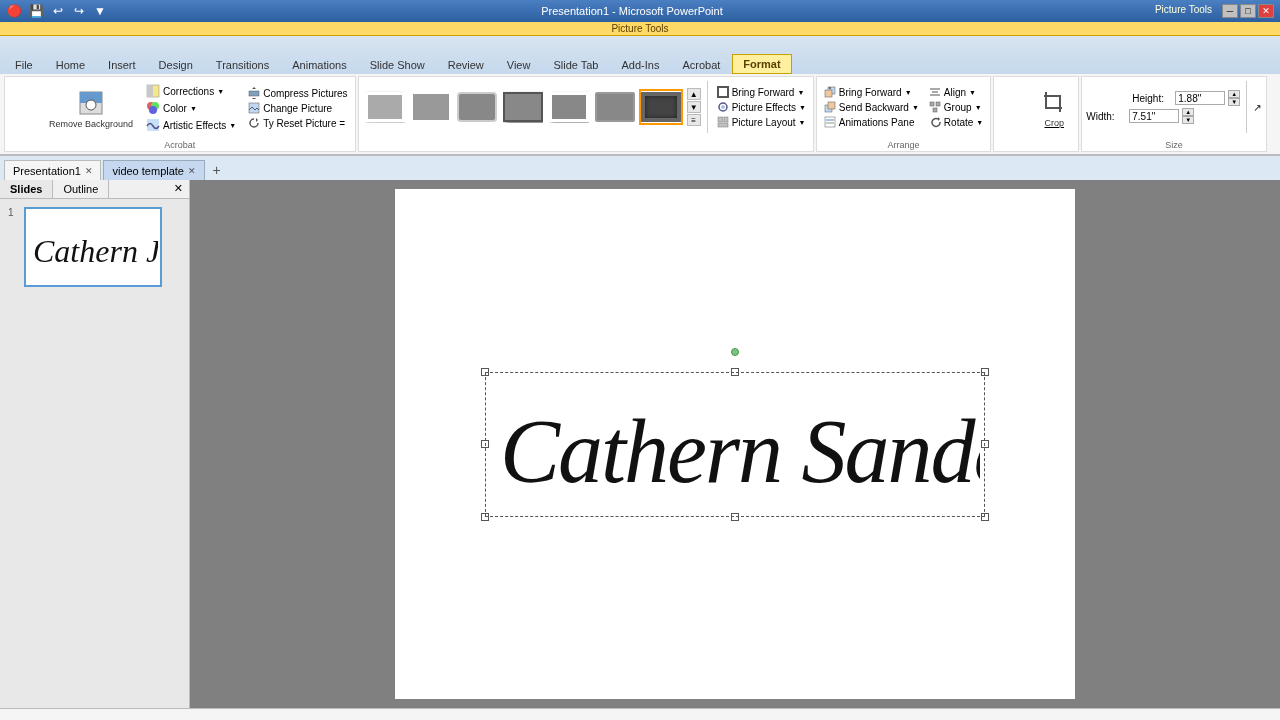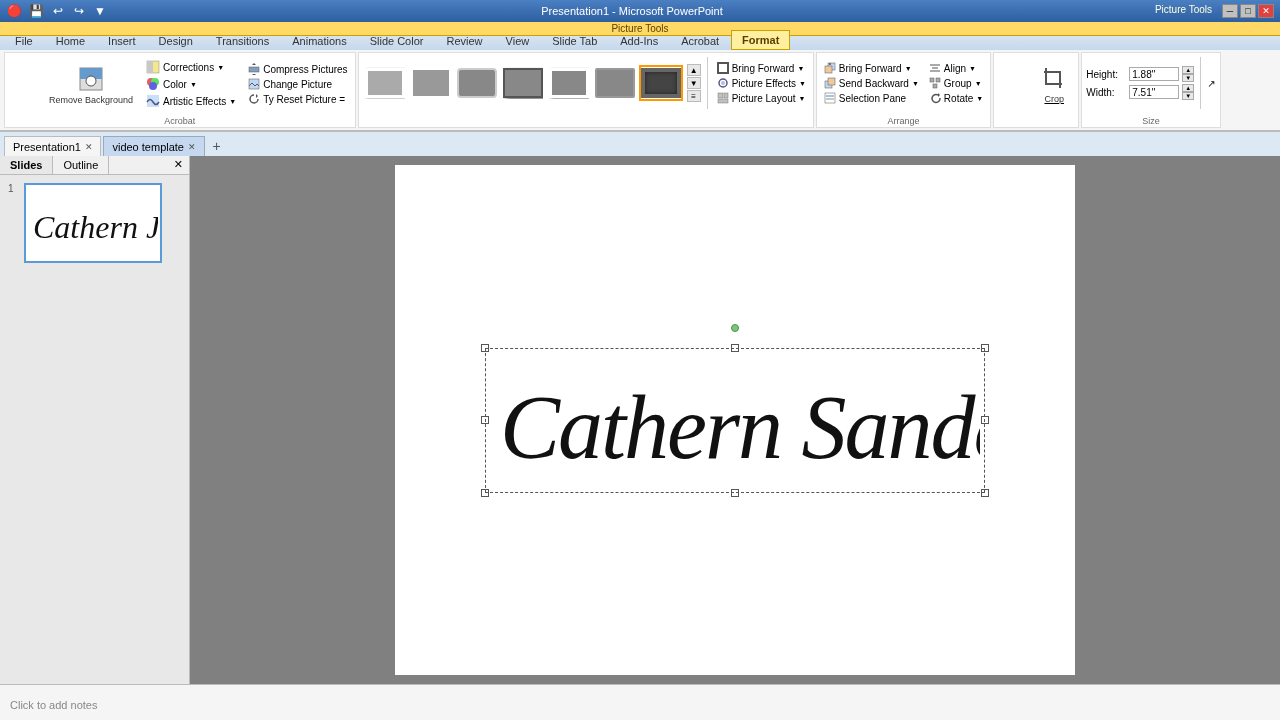--- a/index.html
+++ b/index.html
@@ -26,21 +26,21 @@
       display: flex; align-items: center; justify-content: center;
       cursor: pointer;
       color: #000;
     }
     .title-btn.close { background: #e04040; color: white; }
 
     
     .ribbon-tabs {
       display: flex;
       background: linear-gradient(to bottom, #d8e4f0, #c5d8ed);
-      height: 14px;
+      height: 38px;
       align-items: flex-end;
       padding-left: 4px;
       gap: 1px;
     }
     .ribbon-tab {
       padding: 2px 10px;
       font-size: 11px;
       cursor: pointer;
       border: 1px solid transparent;
       border-bottom: none;
@@ -403,21 +403,21 @@
   <span>Picture Tools</span>
 </div>
 
 <div class="ribbon-tabs">
   <div class="ribbon-tab">File</div>
   <div class="ribbon-tab">Home</div>
   <div class="ribbon-tab">Insert</div>
   <div class="ribbon-tab">Design</div>
   <div class="ribbon-tab">Transitions</div>
   <div class="ribbon-tab">Animations</div>
-  <div class="ribbon-tab">Slide Color</div>
+  <div class="ribbon-tab">Slide Show</div>
   <div class="ribbon-tab">Review</div>
   <div class="ribbon-tab">View</div>
   <div class="ribbon-tab">Slide Tab</div>
   <div class="ribbon-tab">Add-Ins</div>
   <div class="ribbon-tab">Acrobat</div>
   <div class="ribbon-tab contextual active">Format</div>
 </div>
 
 <div class="ribbon-content">
 
@@ -567,21 +567,21 @@
             </svg>
           <span>Send Backward</span>
           <span style="font-size:7px;">▼</span>
         </div>
         <div class="ribbon-btn-small">
           <svg width="12" height="12" viewBox="0 0 12 12">
               <rect x="1" y="1" width="10" height="10" fill="none" stroke="#555" stroke-width="0.5"></rect>
               <rect x="2" y="3" width="8" height="2" fill="#aac0e8"></rect>
               <rect x="2" y="6" width="8" height="2" fill="#c0d0c0"></rect>
             </svg>
-          <span>Selection Pane</span>
+          <span>Animations Pane</span>
         </div>
       </div>
       <div class="ribbon-col">
         <div class="ribbon-btn-small">
           <svg width="12" height="12" viewBox="0 0 12 12">
               <line x1="1" y1="3" x2="11" y2="3" stroke="#555" stroke-width="1"></line>
               <line x1="3" y1="6" x2="9" y2="6" stroke="#555" stroke-width="1"></line>
               <line x1="1" y1="9" x2="11" y2="9" stroke="#555" stroke-width="1"></line>
             </svg>
           <span>Align</span>
@@ -621,21 +621,21 @@
         <div class="btn-label">Crop</div>
       </div>
     </div>
     <div class="ribbon-group-label"></div>
   </div>
 
   <div class="ribbon-group" style="min-width:120px;">
     <div class="ribbon-group-content" style="padding-bottom:14px;">
       <div class="size-group">
         <div class="size-input-row">
-          <span style="min-width:40px;">Height:</span>
+          <span style="min-width:40px;margin-left:46px;">Height:</span>
           <input class="size-input" type="text" value="1.88&quot;" style="">
           <div class="spin-btns">
             <div class="spin-btn">▲</div>
             <div class="spin-btn">▼</div>
           </div>
         </div>
         <div class="size-input-row">
           <span style="min-width:40px;">Width:</span>
           <input class="size-input" type="text" value="7.51&quot;" style="">
           <div class="spin-btns">

